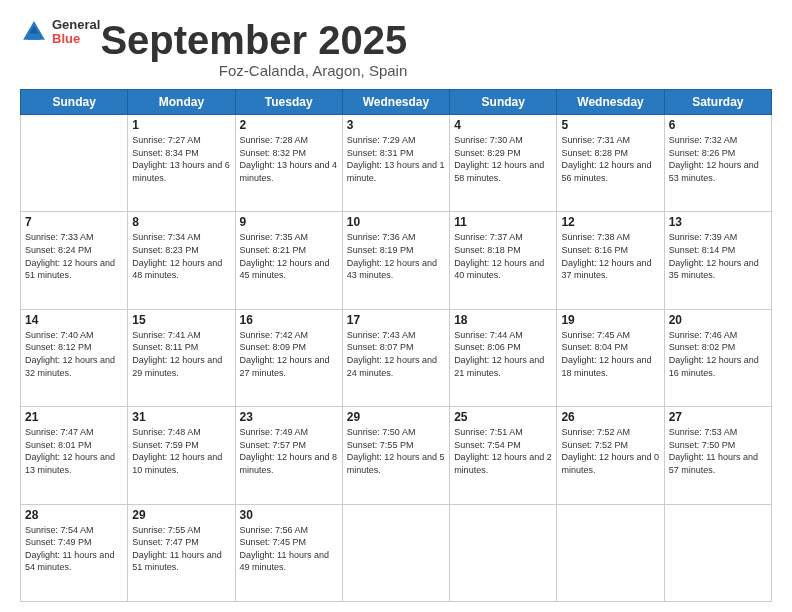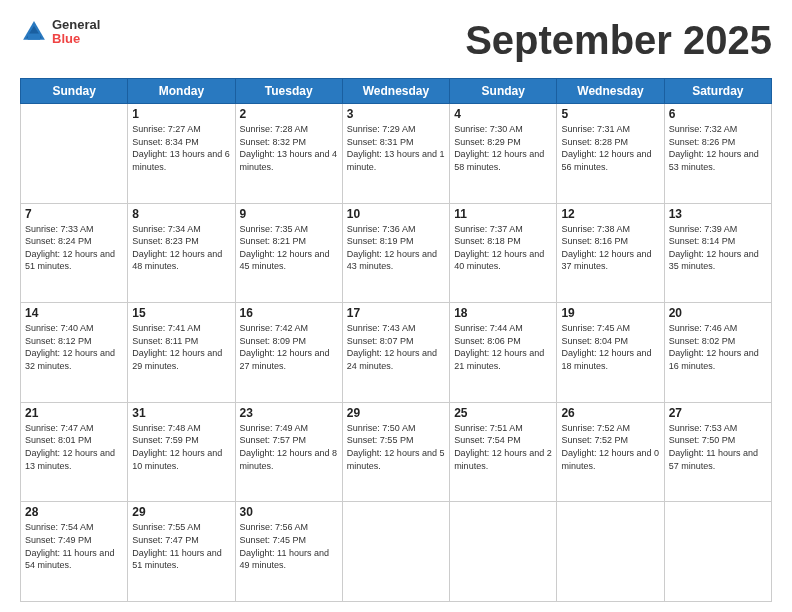--- a/index.html
+++ b/index.html
@@ -12,23 +12,23 @@
     }
     .page {
       width: 792px;
       height: 612px;
       padding: 18px 20px 10px 20px;
       display: flex;
       flex-direction: column;
     }
     .header {
       display: flex;
-      justify-content: space-between;
+      justify-content: flex-start;
       align-items: flex-start;
-      margin-bottom: 16px;
+      margin-bottom: 10px;
     }
     .logo {
       display: flex;
       align-items: center;
       gap: 4px;
     }
     .logo-text {
       display: flex;
       flex-direction: column;
       font-size: 13px;
@@ -104,20 +104,21 @@
         <polygon points="18,10 28,26 8,26" fill="#1a5fa0"></polygon>
         <rect x="10" y="20" width="16" height="8" fill="#2979c0"></rect>
       </svg>
       <div class="logo-text">
         <span class="general">General</span>
         <span class="blue">Blue</span>
       </div>
     </div>
     <div class="title-block">
       <div class="month-title">September 2025</div>
+      <div class="location">Foz-Calanda, Aragon, Spain</div>
     </div>
   </div>
 
   <table class="calendar">
     <thead>
       <tr>
       <th>Sunday</th>
           <th>Monday</th>
           <th>Tuesday</th>
           <th>Wednesday</th>

